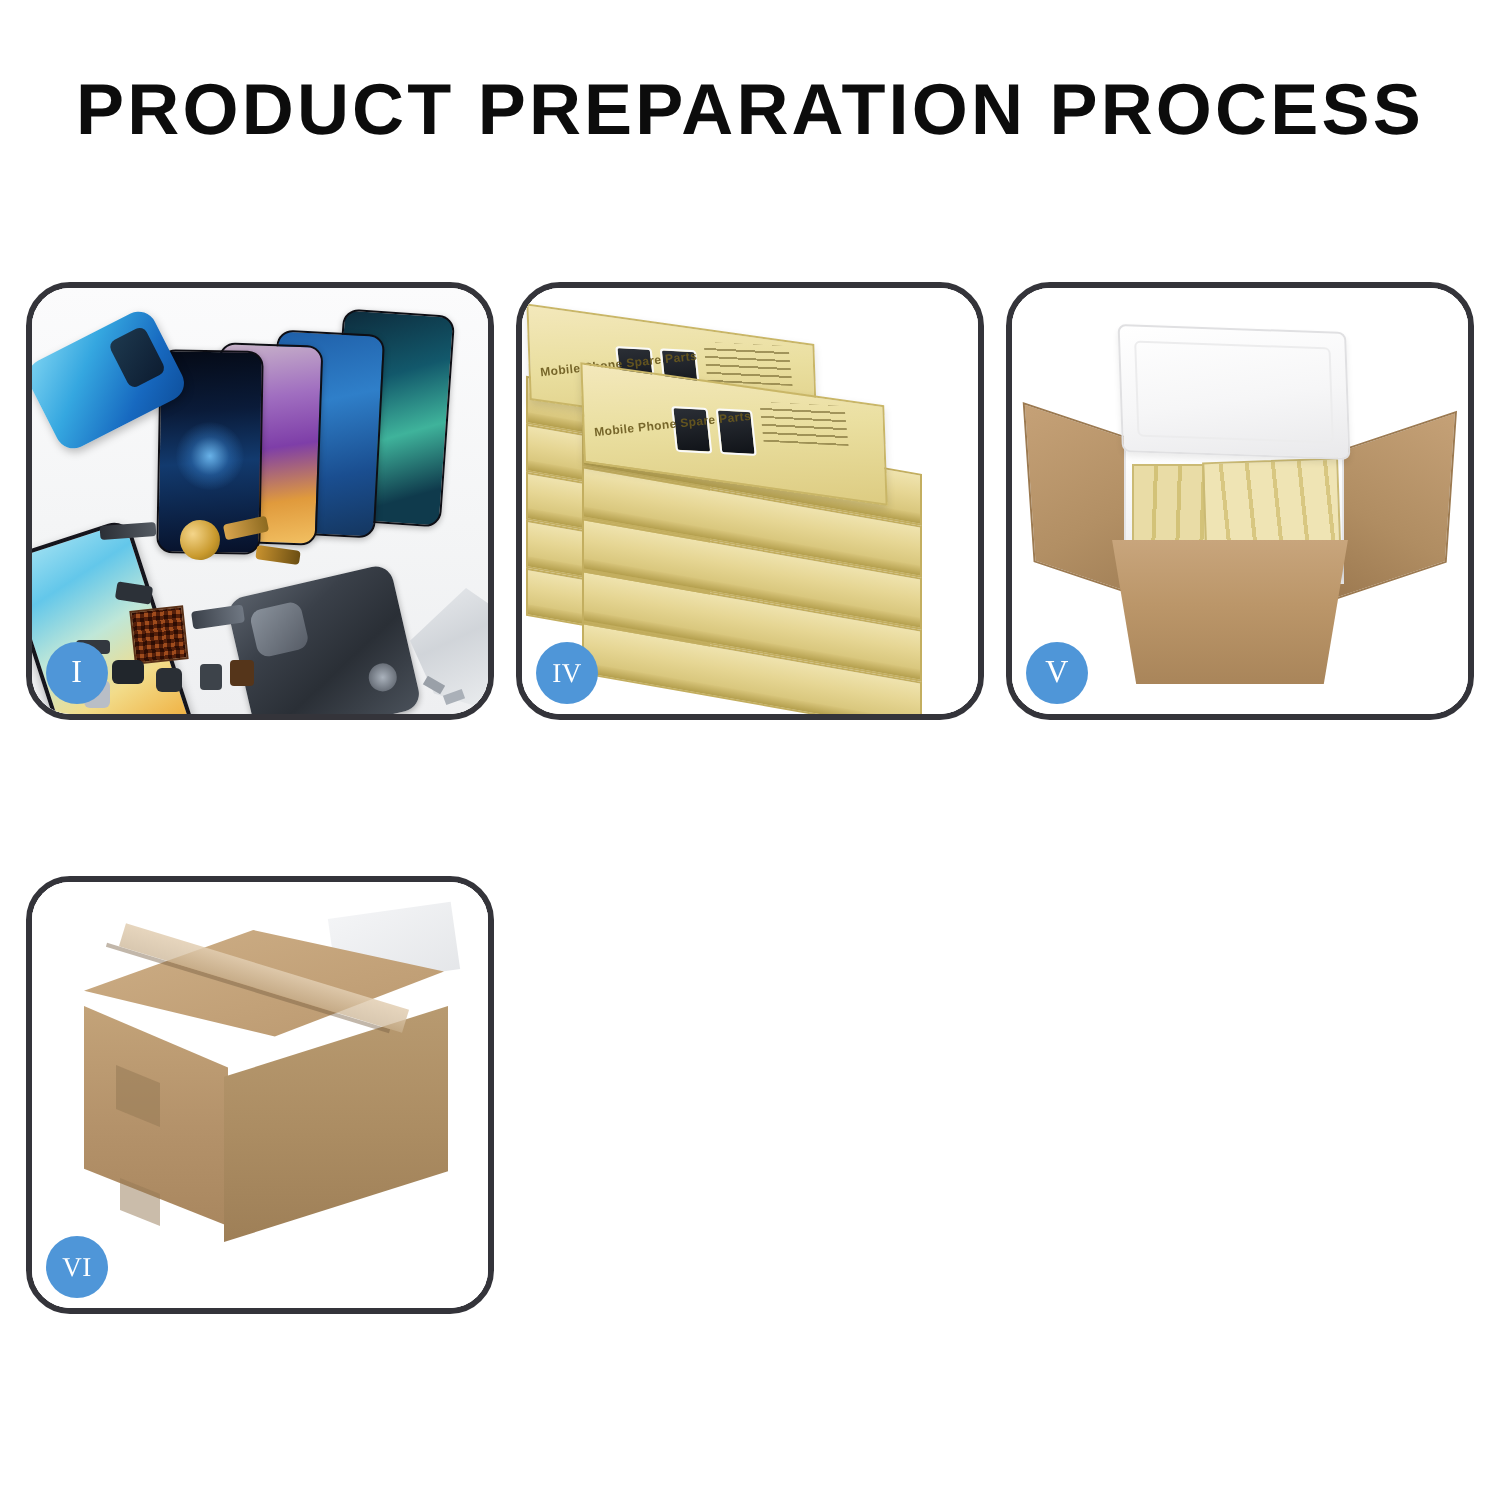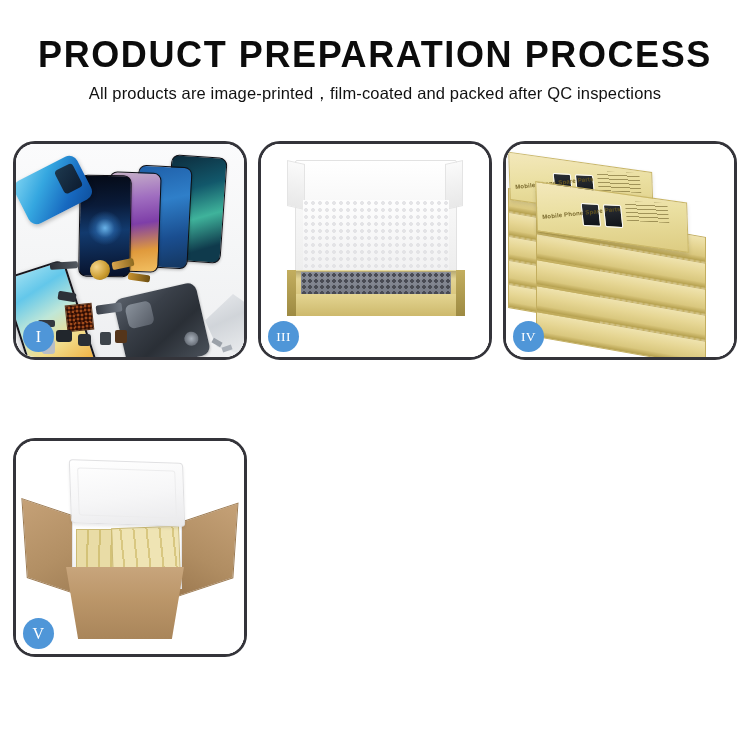--- a/index.html
+++ b/index.html
@@ -511,21 +511,20 @@
     position:absolute;left:150px;top:14px;width:62px;height:34px;
     background:linear-gradient(160deg,#f2f3f5,#e2e4e7);
     transform:rotate(-8deg); opacity:.9;
   }
 </style>
 </head>
 <body>
 
 <div id="header">
   <h1 id="page-title">PRODUCT PREPARATION PROCESS</h1>
-  <p id="page-subtitle">All products are image-printed，film-coated and packed after QC inspections</p>
 </div>
 
 <div id="process-grid">
 
   <div class="panel">
     <div class="panel-photo">
       <div class="p1-bg"></div>
       <div class="phone p1-fan5"></div>
       <div class="phone p1-fan4"></div>
       <div class="phone p1-fan3"></div>
@@ -547,36 +546,20 @@
       <div class="p1-part p1-flex10"></div>
       <div class="p1-part p1-flex11"></div>
       <div class="p1-tool"></div>
       <div class="p1-screw1"></div>
       <div class="p1-screw2"></div>
     </div>
     <div class="badge">I</div>
   </div>
 
 
-  <div class="panel">
-    <div class="panel-photo">
-      <div class="p3-bg"></div>
-      <div class="p3-lid"></div>
-      <div class="p3-lid-flap-l"></div>
-      <div class="p3-lid-flap-r"></div>
-      <div class="p3-foam-white"></div>
-      <div class="p3-box"></div>
-      <div class="p3-box-inner-shadow"></div>
-      <div class="p3-gray-foam"></div>
-      <div class="p3-box-front"></div>
-      <div class="p3-edge-l"></div>
-      <div class="p3-edge-r"></div>
-    </div>
-    <div class="badge wide">III</div>
-  </div>
 
   <div class="panel">
     <div class="panel-photo">
       <div class="p4-bg"></div>
 
       <div class="stackbox sb-back-l1">
           <div class="edge"></div>
         </div>
       <div class="stackbox sb-back-l2">
           <div class="edge"></div>
@@ -634,14 +617,28 @@
       <div class="p5-foam-body"></div>
       <div class="p5-gold-stack"></div>
       <div class="p5-gold-stack2"></div>
       <div class="p5-inner-shadow"></div>
       <div class="p5-carton-front"></div>
       <div class="p5-foam-lid"></div>
     </div>
     <div class="badge">V</div>
   </div>
 
+  <div class="panel">
+    <div class="panel-photo">
+      <div class="p6-bg"></div>
+      <div class="p6-bg-sheet"></div>
+      <div class="p6-top"></div>
+      <div class="p6-left"></div>
+      <div class="p6-right"></div>
+      <div class="p6-seam"></div>
+      <div class="p6-tape"></div>
+      <div class="p6-tab1"></div>
+      <div class="p6-tab2"></div>
+    </div>
+    <div class="badge wide">VI</div>
+  </div>
 
 </div>
 
 </body></html>

